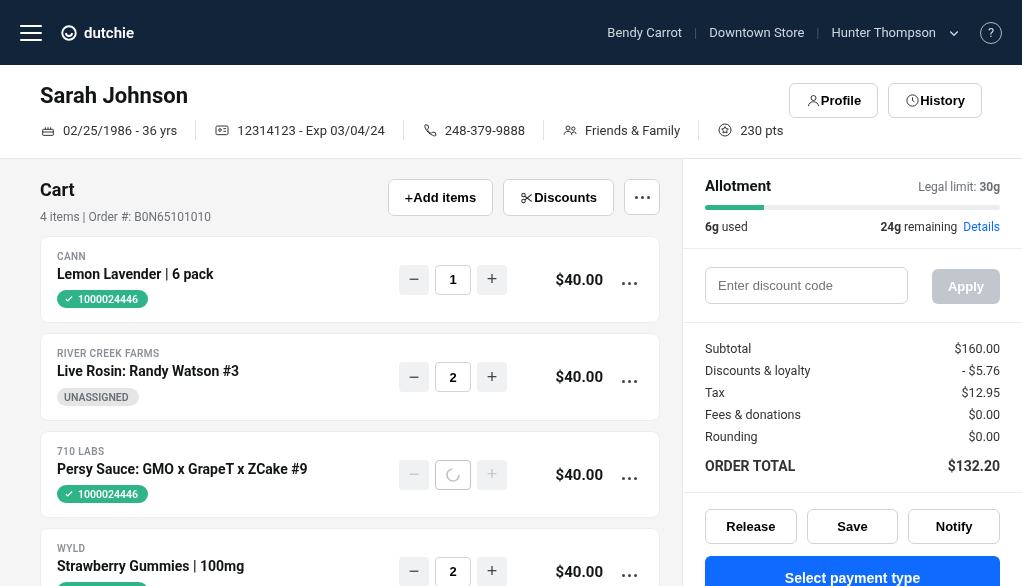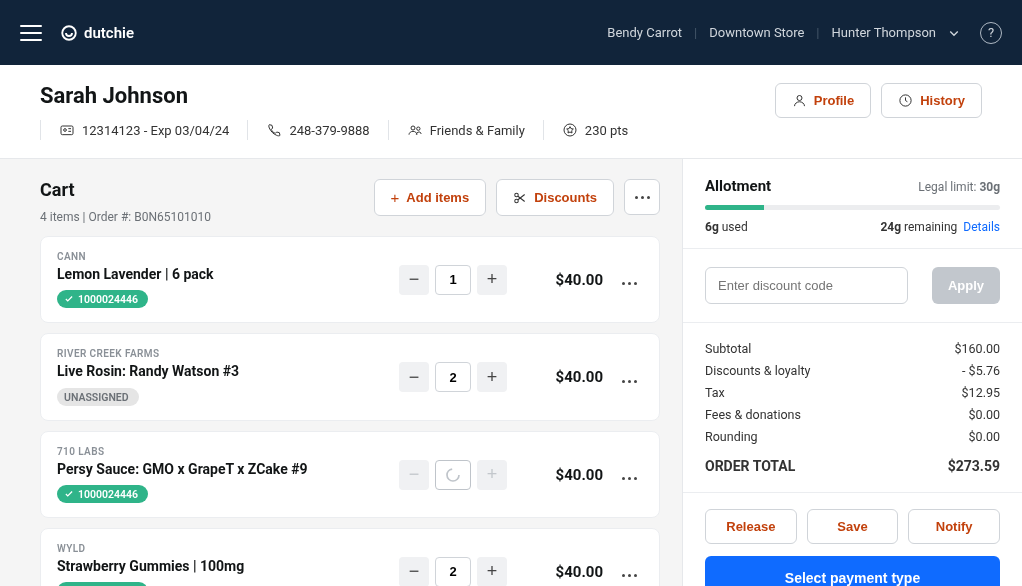--- a/index.html
+++ b/index.html
@@ -14,21 +14,21 @@
 .chev { width: 12px; height: 12px; }
 .help-icon { width: 22px; height: 22px; border: 1.5px solid #aeb8c3; border-radius: 50%; display: flex; align-items: center; justify-content: center; font-size: 13px; margin-left: 8px; cursor: pointer; }
 .customer-bar { background: #fff; padding: 18px 40px 18px 40px; display: flex; align-items: flex-start; border-bottom: 1px solid #e6e8eb; }
 .customer-left { flex: 1; }
 .customer-name { font-size: 22px; font-weight: 700; margin-bottom: 12px; }
 .customer-meta { display: flex; align-items: center; gap: 18px; font-size: 13px; color: #333; }
 .meta-item { display: flex; align-items: center; gap: 7px; }
 .meta-icon { width: 16px; height: 16px; stroke: #333; fill: none; stroke-width: 1.5; }
 .meta-sep { width: 1px; height: 20px; background: #e1e4e8; }
 .customer-buttons { display: flex; gap: 10px; }
-.btn { border: 1px solid #d0d4d9; background: #fff; border-radius: 6px; padding: 9px 16px; font-size: 13px; font-weight: 600; display: flex; align-items: center; gap: 7px; cursor: pointer; color: #c2410c; }
+.btn { border: 1px solid #d0d4d9; background: #fff; border-radius: 6px; padding: 9px 16px; font-size: 13px; font-weight: 600; display: flex; align-items: center; cursor: pointer; color: #000000; }
 .btn-icon { width: 15px; height: 15px; stroke: #333; fill: none; stroke-width: 1.6; }
 .main { display: flex; height: calc(100% - 52px - 95px); }
 .cart-panel { flex: 1; padding: 20px 22px 20px 40px; overflow-y: auto; }
 .cart-header { display: flex; align-items: flex-start; margin-bottom: 12px; }
 .cart-title { font-size: 18px; font-weight: 700; }
 .cart-sub { font-size: 12px; color: #6b7076; margin-top: 10px; }
 .cart-actions { margin-left: auto; display: flex; gap: 10px; }
 .icon-btn { border: 1px solid #d0d4d9; background: #fff; border-radius: 6px; width: 36px; height: 36px; display: flex; align-items: center; justify-content: center; cursor: pointer; }
 .cart-item { background: #fff; border: 1px solid #ebedf0; border-radius: 8px; padding: 14px 16px; margin-bottom: 10px; display: flex; align-items: center; }
 .item-info { flex: 1; }
@@ -51,21 +51,21 @@
 .dots span { width: 3px; height: 3px; background: #444; border-radius: 50%; }
 .side-panel { width: 340px; background: #fff; border-left: 1px solid #e6e8eb; overflow-y: auto; display: flex; flex-direction: column; }
 .allotment { padding: 18px 22px 14px; border-bottom: 1px solid #ebedf0; }
 .allot-head { display: flex; justify-content: space-between; align-items: baseline; margin-bottom: 10px; }
 .allot-title { font-size: 15px; font-weight: 700; }
 .allot-limit { font-size: 12px; color: #6b7076; }
 .allot-bar { height: 5px; background: #ecedef; border-radius: 3px; overflow: hidden; margin-bottom: 10px; }
 .allot-fill { height: 100%; background: #2fb489; width: 20%; }
 .allot-row { display: flex; justify-content: space-between; font-size: 12px; color: #333; align-items: flex-end; }
 .allot-row a { color: #0f6bff; text-decoration: none; margin-left: 6px; }
-.discount-box { padding: 18px 22px; border-bottom: 1px solid #ebedf0; display: flex; gap: 24px; }
+.discount-box { padding: 18px 22px; border-bottom: 1px solid #ebedf0; display: flex; gap: 24px; align-items: flex-end; }
 .discount-input { flex: 1; border: 1px solid #d0d4d9; border-radius: 6px; padding: 10px 12px; font-size: 13px; }
 .apply-btn { background: #c2c7cd; color: #fff; border: none; border-radius: 6px; padding: 10px 16px; font-size: 13px; font-weight: 600; cursor: pointer; }
 .totals { padding: 18px 22px; border-bottom: 1px solid #ebedf0; }
 .tot-row { display: flex; justify-content: space-between; font-size: 12.5px; margin-bottom: 7px; color: #333; }
 .tot-row.total { font-weight: 700; font-size: 14px; margin-top: 14px; margin-bottom: 0; }
 .action-row { padding: 16px 22px 0; display: flex; gap: 10px; }
 .action-row .btn { flex: 1; justify-content: center; font-size: 13px; }
 .pay-btn { margin: 12px 22px 18px; background: #0f6bff; color: #fff; border: none; border-radius: 6px; padding: 14px; font-size: 14px; font-weight: 600; cursor: pointer; }
 .plus-ic { font-size: 15px; font-weight: 400; }
 .scissors { width: 14px; height: 14px; }
@@ -96,20 +96,27 @@
         <path d="M3 6l5 5 5-5" fill="none" stroke="#d0d6dc" stroke-width="1.8"></path>
       </svg>
     <div class="help-icon">?</div>
   </div>
 </div>
 
 <div class="customer-bar">
   <div class="customer-left">
     <div class="customer-name">Sarah Johnson</div>
     <div class="customer-meta">
+      <div class="meta-item">
+        <svg class="meta-icon" viewBox="0 0 24 24">
+            <rect x="4" y="11" width="16" height="9" rx="1"></rect>
+            <path d="M4 15h16M8 11V8M12 11V8M16 11V8"></path>
+          </svg>
+        <span>02/25/1986 - 36 yrs</span>
+      </div>
       <div class="meta-sep"></div>
       <div class="meta-item">
         <svg class="meta-icon" viewBox="0 0 24 24">
             <rect x="3" y="6" width="18" height="13" rx="2"></rect>
             <circle cx="9" cy="12" r="2"></circle>
             <path d="M14 10h4M14 14h4"></path>
           </svg>
         <span>12314123 - Exp 03/04/24</span>
       </div>
       <div class="meta-sep"></div>
@@ -307,21 +314,21 @@
             <span>Fees &amp; donations</span>
             <span>$0.00</span>
           </div>
           <div class="tot-row">
             <span>Rounding</span>
             <span>$0.00</span>
           </div>
         </div>
       <div class="tot-row total">
         <span>ORDER TOTAL</span>
-        <span>$273.59</span>
+        <span>$132.20</span>
       </div>
     </div>
     <div class="action-row">
       <button class="btn">Release</button>
       <button class="btn">Save</button>
       <button class="btn">Notify</button>
     </div>
     <button class="pay-btn">Select payment type</button>
   </div>
 </div>

